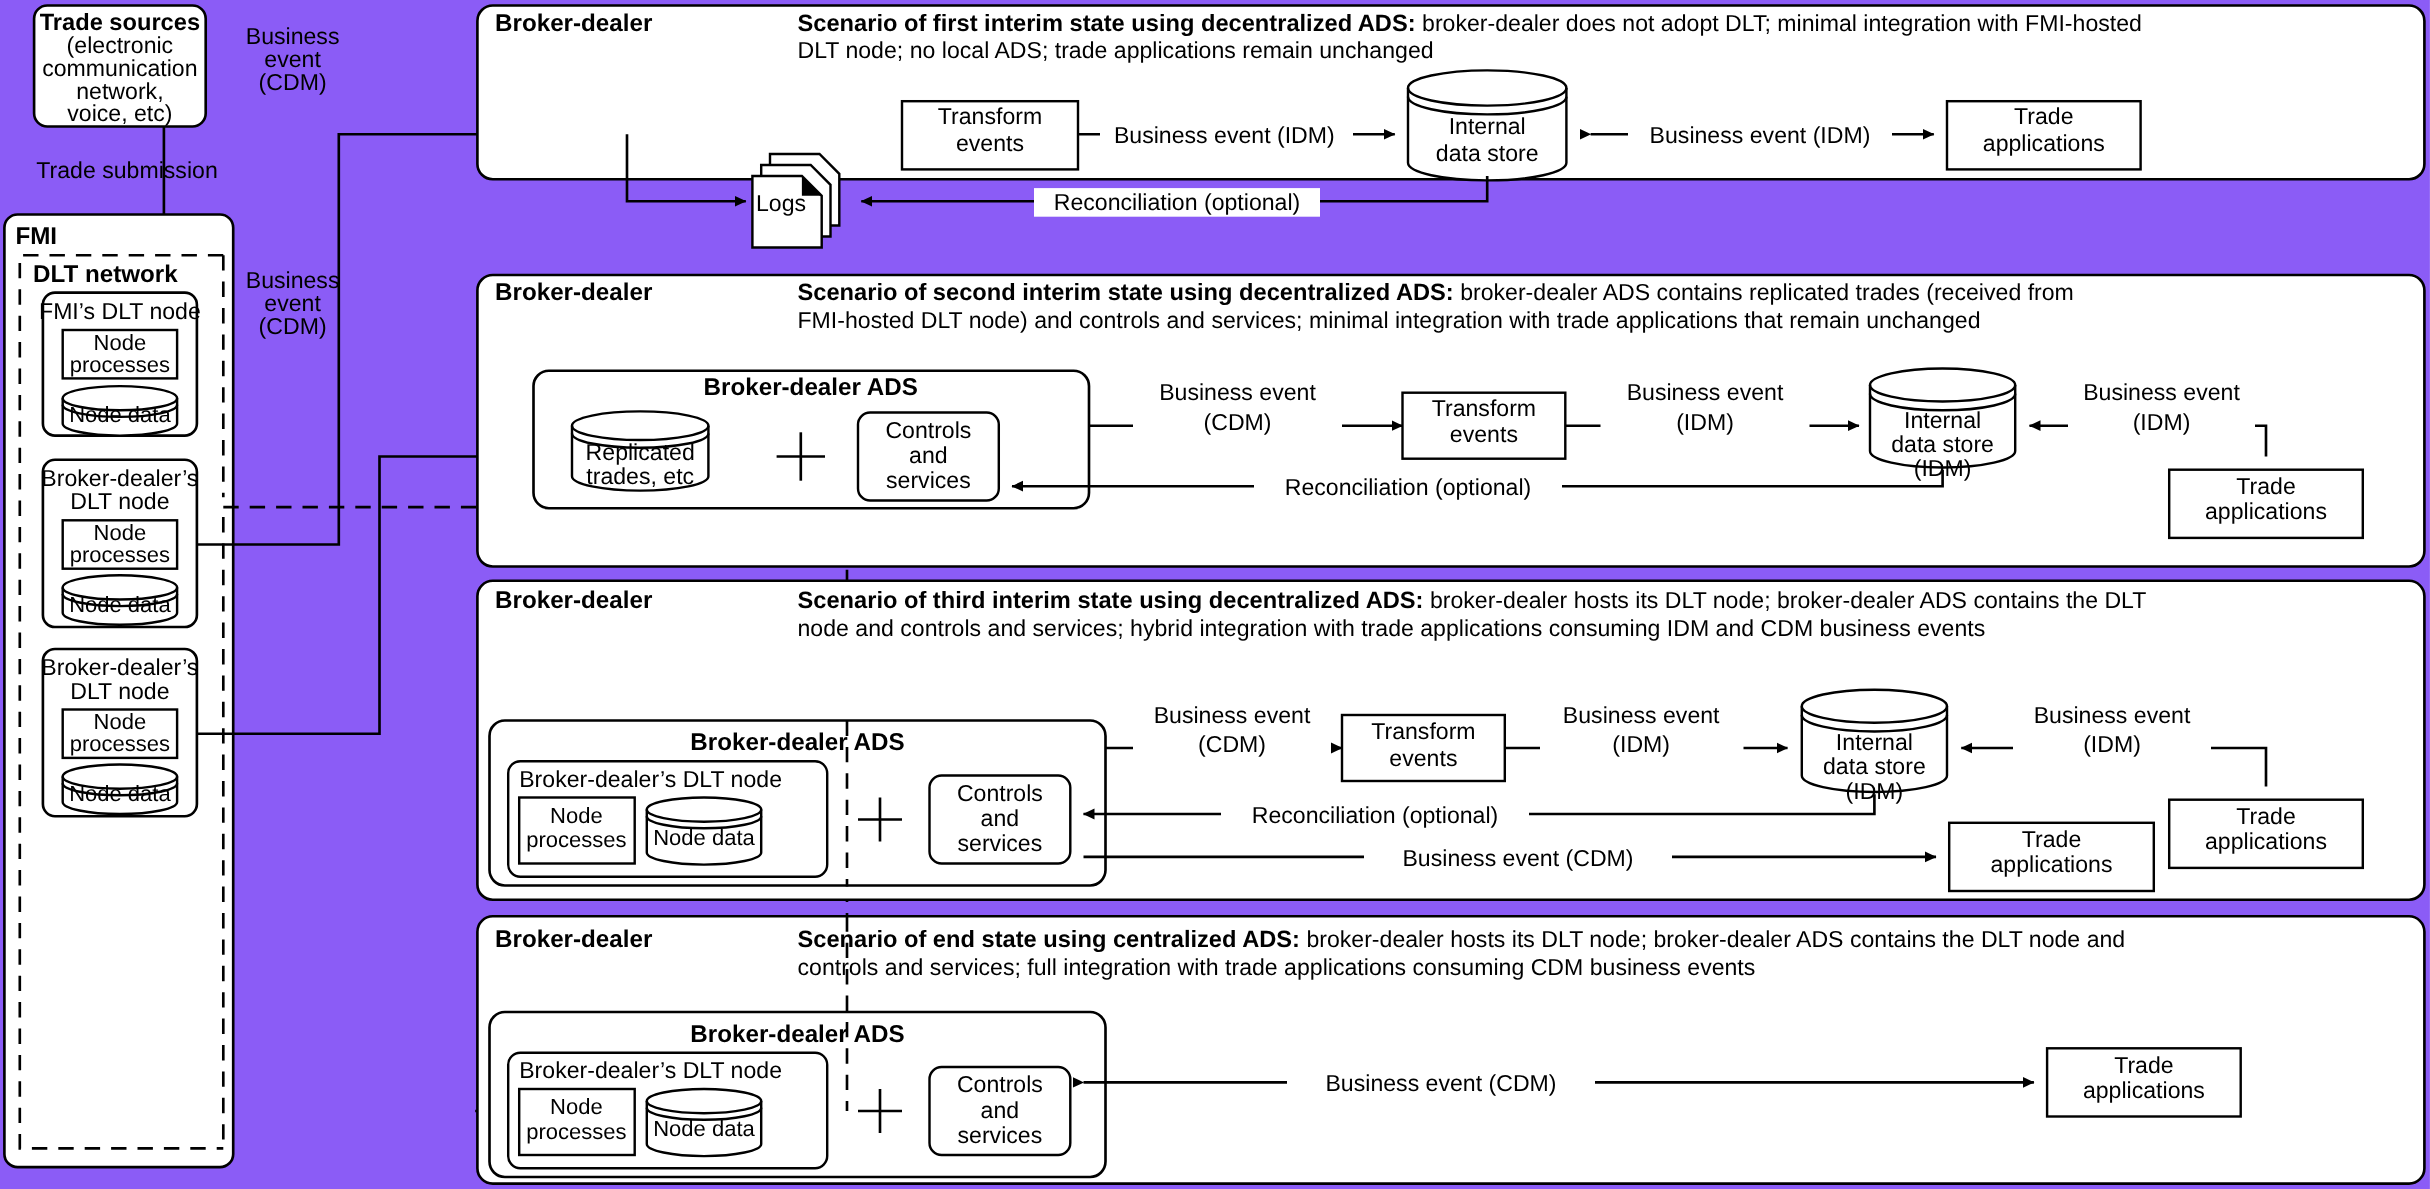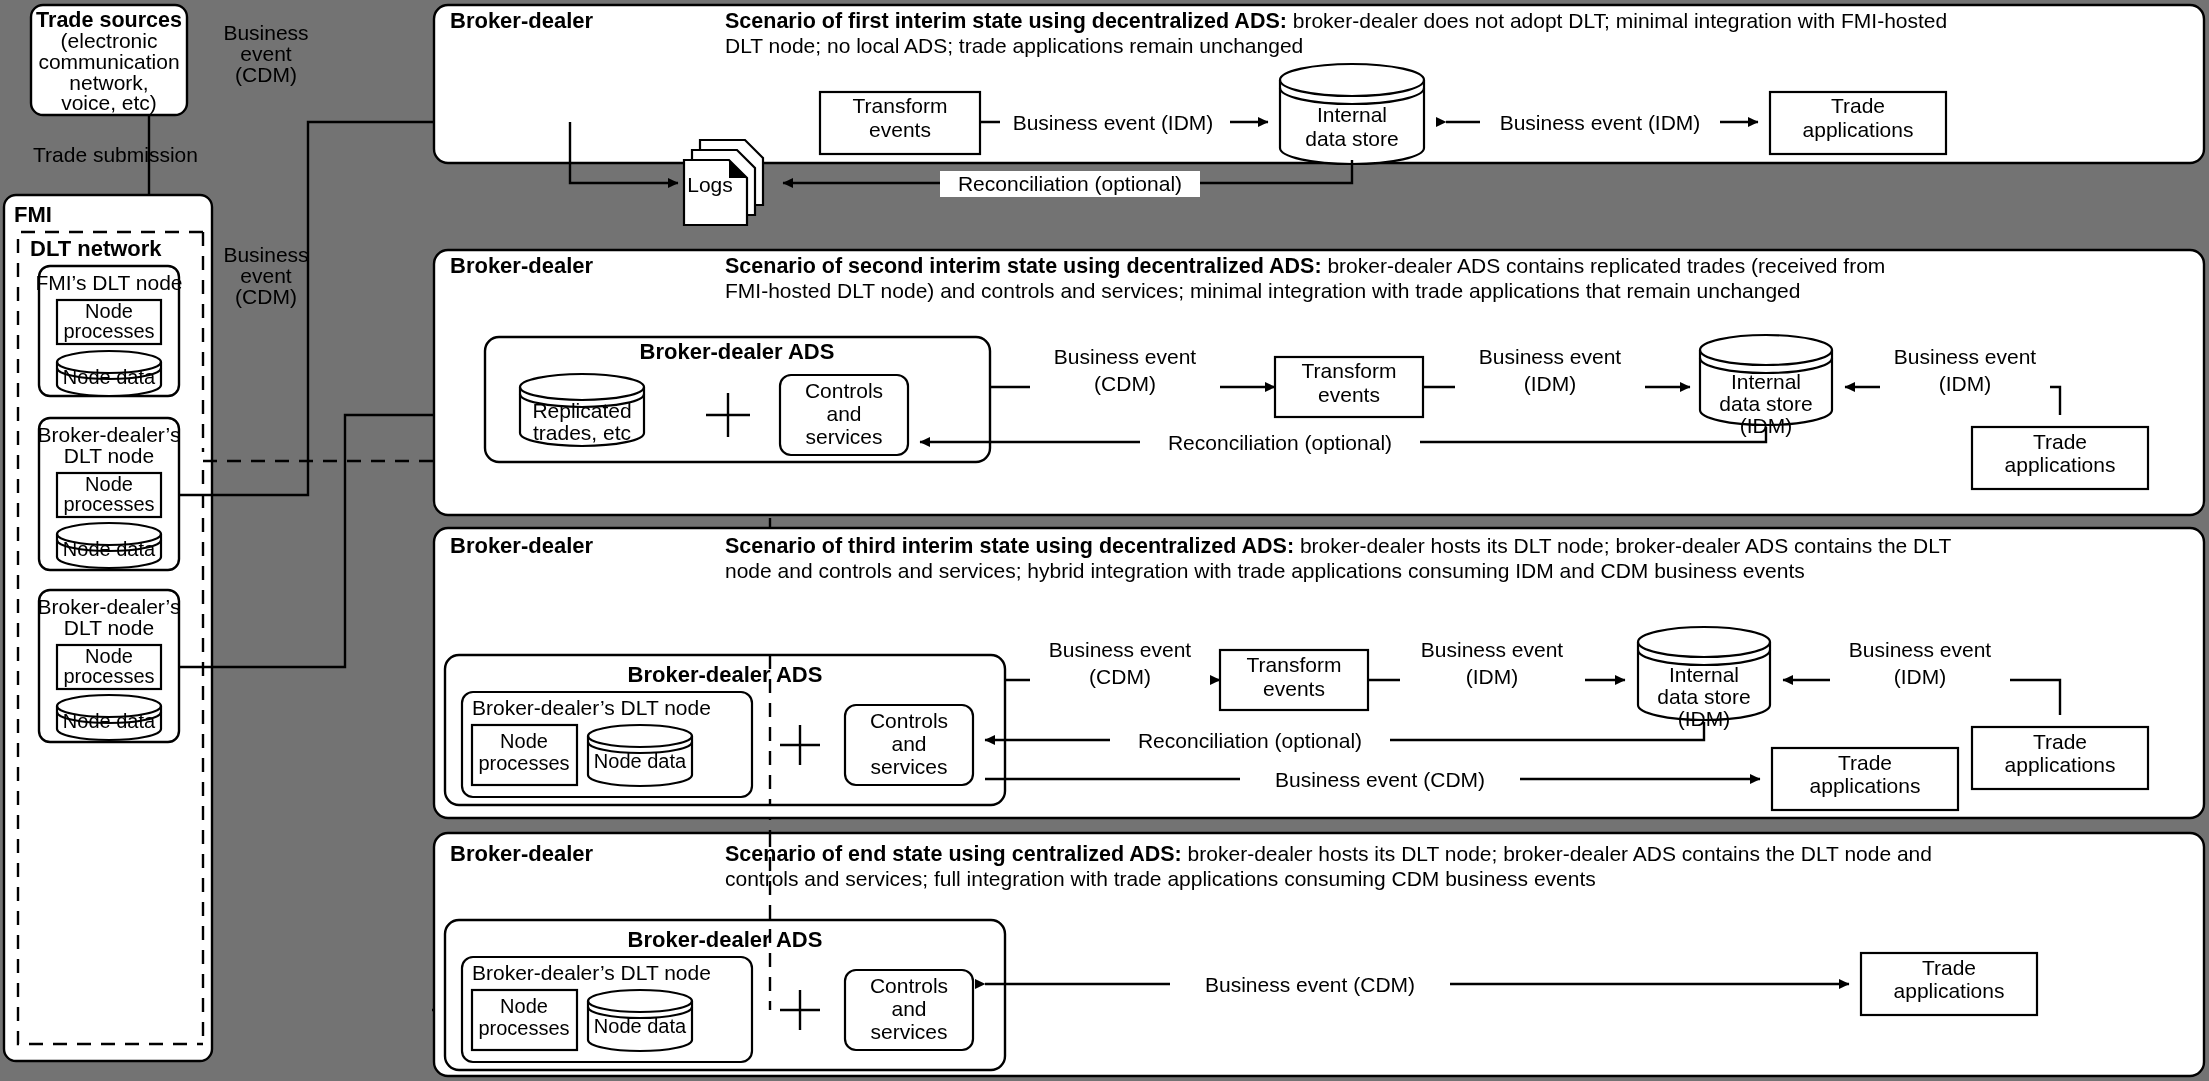--- a/index.html
+++ b/index.html
@@ -1,17 +1,17 @@
 <!DOCTYPE html>
 <html><head>
 <meta charset="utf-8">
 <style>
   html,body{margin:0;padding:0;background:#fff;}
   body{font-family:"Liberation Sans", sans-serif;}
-  #root{position:relative;width:2209px;height:1081px;overflow:hidden;background:#737373;}
+  #root{position:relative;width:2209px;height:1081px;overflow:hidden;background:#8b5cf6;}
   svg{position:absolute;left:0;top:0;}
   .stroke{fill:none;stroke:#000;stroke-width:2.4;}
   .stroke-thin{fill:none;stroke:#000;stroke-width:2.2;}
   .dash{fill:none;stroke:#000;stroke-width:2.4;stroke-dasharray:14 10;}
   .fillwhite{fill:#fff;stroke:#000;stroke-width:2.4;}
   .fillwhite-thin{fill:#fff;stroke:#000;stroke-width:2.2;}
   text{font-family:"Liberation Sans", sans-serif;fill:#000;}
   .t{font-size:21px;}
   .t-sm{font-size:20px;}
   .b{font-size:21.5px;font-weight:bold;}

